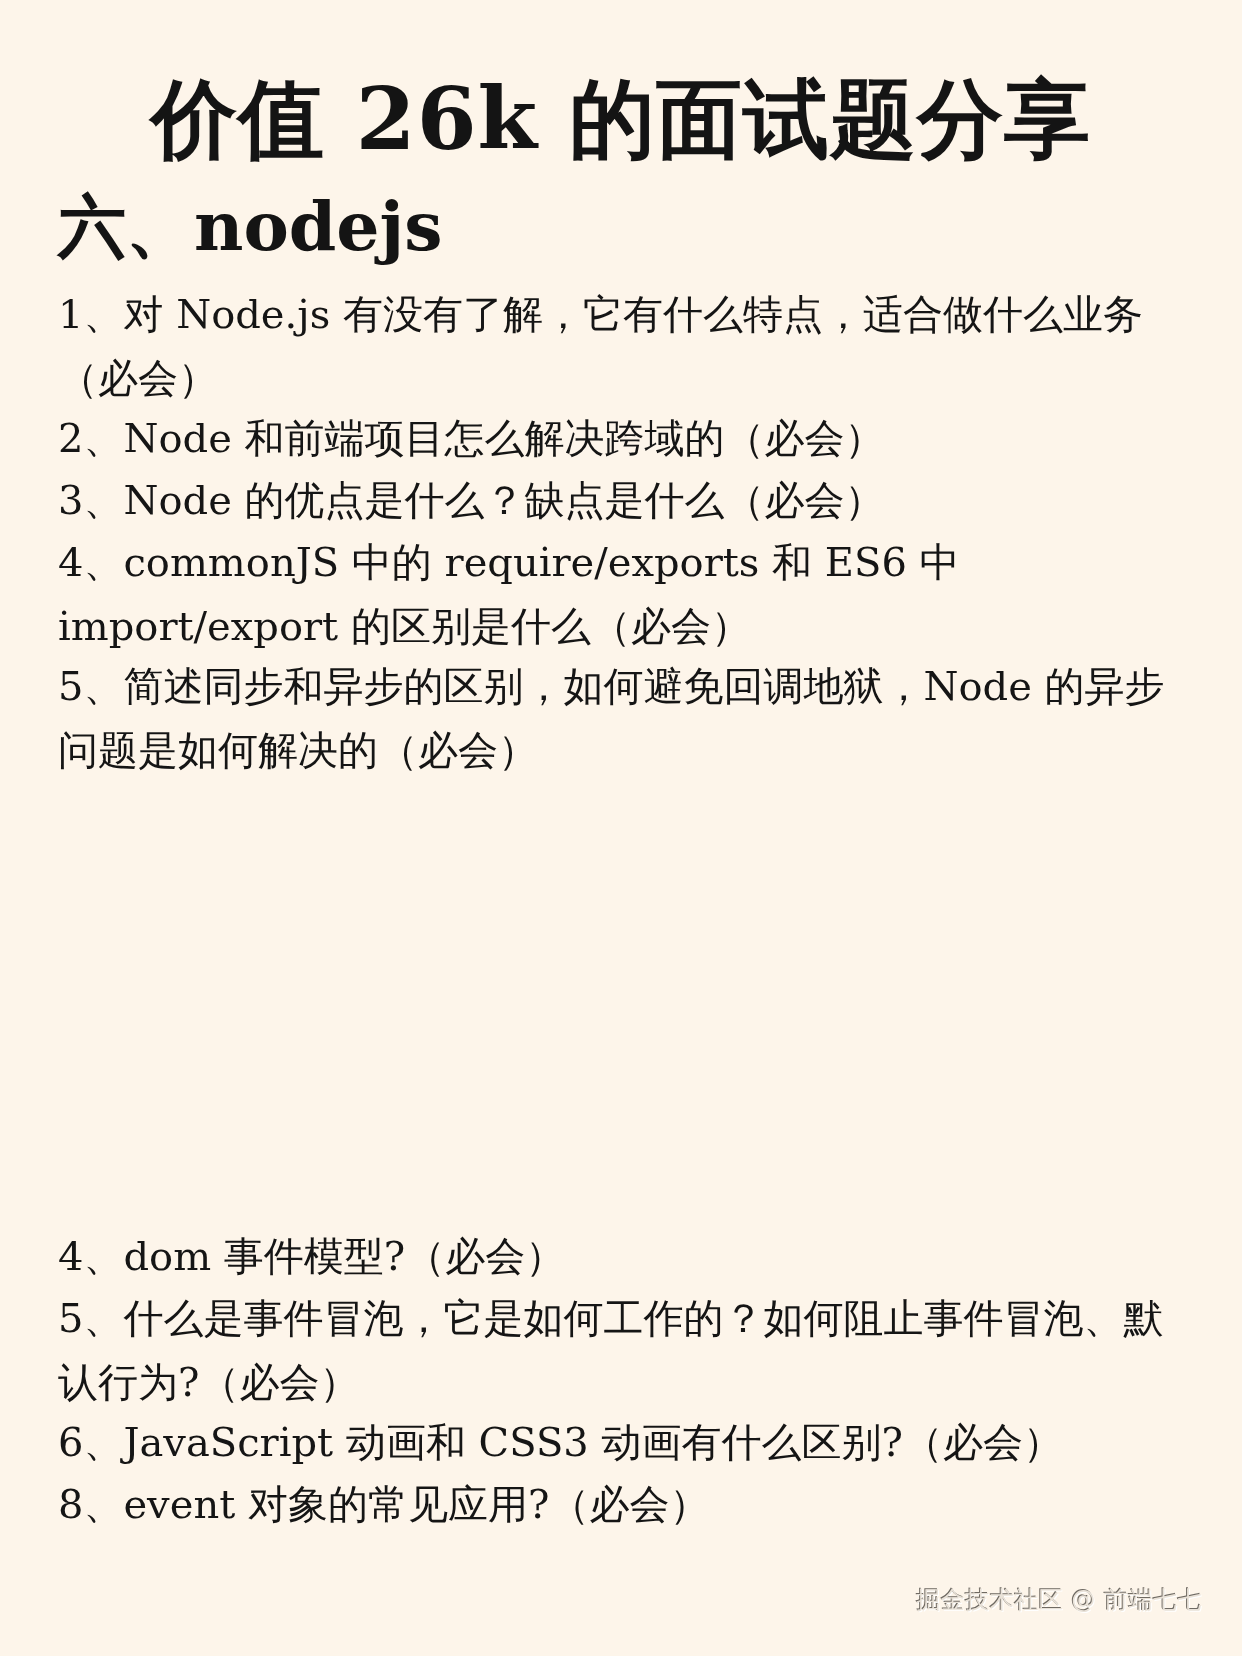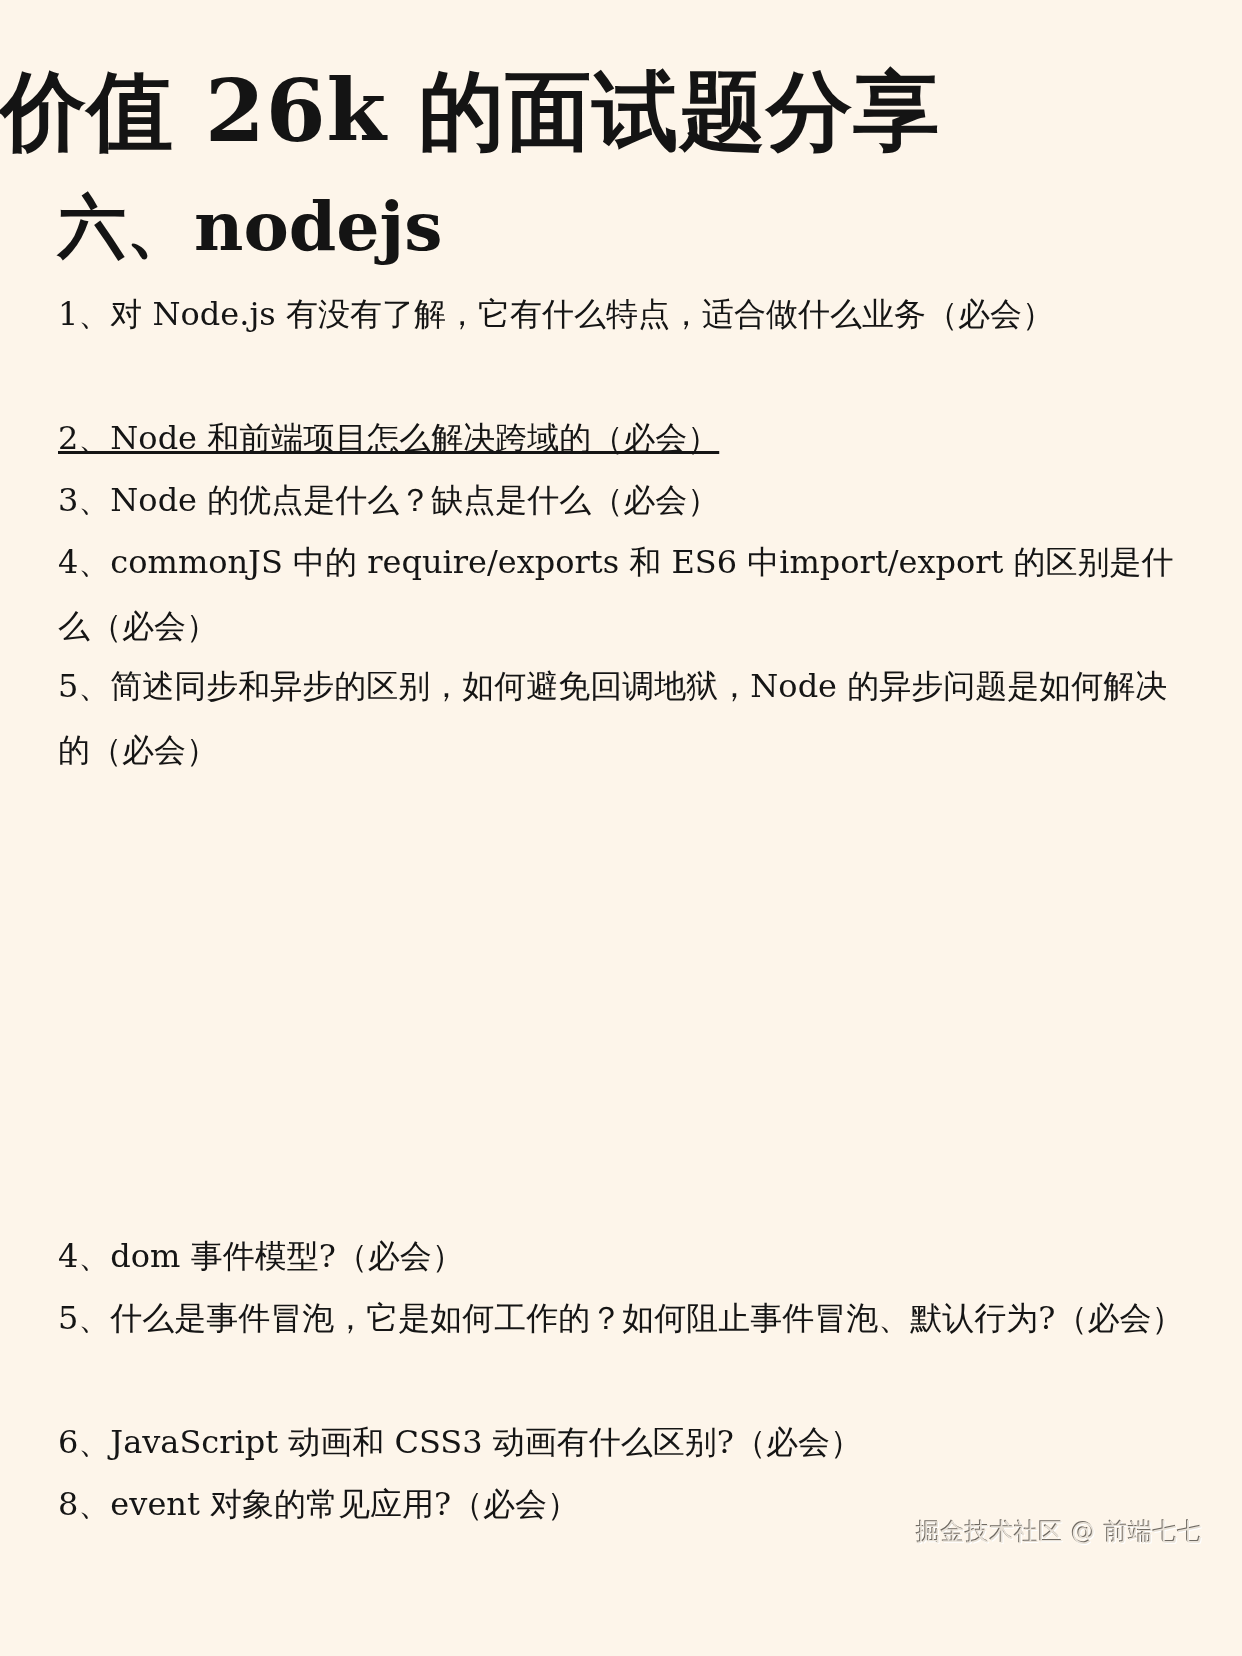--- a/index.html
+++ b/index.html
@@ -19,67 +19,67 @@
       position: absolute;
       left: 0;
       top: 0;
       width: 1242px;
       height: 1656px;
     }
     .title {
       position: absolute;
       left: 0;
       width: 1242px;
-      top: 56px;
-      text-align: left;
+      top: 64px;
+      text-align: center;
       font-size: 86px;
       font-weight: bold;
       line-height: 110px;
       letter-spacing: 1px;
       white-space: nowrap;
     }
     .section-heading {
       position: absolute;
       left: 58px;
       font-size: 68px;
       font-weight: bold;
       line-height: 100px;
       white-space: nowrap;
     }
     .item {
       position: absolute;
       left: 58px;
       width: 1130px;
-      font-size: 32px;
+      font-size: 40px;
       line-height: 64px;
       color: #151515;
     }
     .watermark {
       position: absolute;
       right: 40px;
-      top: 1516px;
+      top: 1584px;
       font-family: "DejaVu Sans", "Liberation Sans", sans-serif;
       font-size: 24px;
       color: #e9e2d8;
       text-shadow: -1px -1px 0 #6f6a63, 1px 1px 0 #ffffff;
       white-space: nowrap;
       letter-spacing: 0.5px;
     }
   </style>
 </head>
 <body>
 
 <div class="page">
 
   <div class="title">价值 26k 的面试题分享</div>
 
   <div class="section-heading" style="top:176px;">六、nodejs</div>
 
   <div class="item" style="top:282px;">1、对 Node.js 有没有了解，它有什么特点，适合做什么业务（必会）</div>
-  <div class="item" style="top:406px;text-decoration:underline;">2、Node 和前端项目怎么解决跨域的（必会）</div>
+  <div class="item" style="top:406px;">2、Node 和前端项目怎么解决跨域的（必会）</div>
   <div class="item" style="top:468px;">3、Node 的优点是什么？缺点是什么（必会）</div>
   <div class="item" style="top:530px;">4、commonJS 中的 require/exports 和 ES6 中import/export 的区别是什么（必会）</div>
   <div class="item" style="top:654px;">5、简述同步和异步的区别，如何避免回调地狱，Node 的异步问题是如何解决的（必会）</div>
 
 
   <div class="item" style="top:1224px;">4、dom 事件模型?（必会）</div>
   <div class="item" style="top:1286px;">5、什么是事件冒泡，它是如何工作的？如何阻止事件冒泡、默认行为?（必会）</div>
   <div class="item" style="top:1410px;">6、JavaScript 动画和 CSS3 动画有什么区别?（必会）</div>
   <div class="item" style="top:1472px;">8、event 对象的常见应用?（必会）</div>
 

